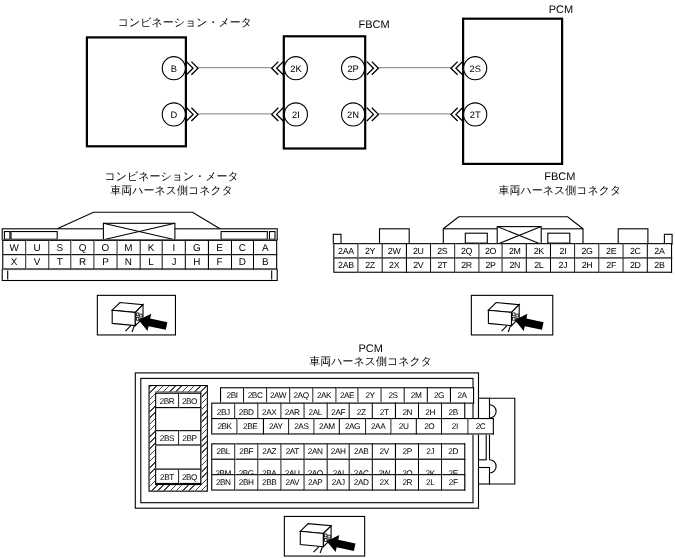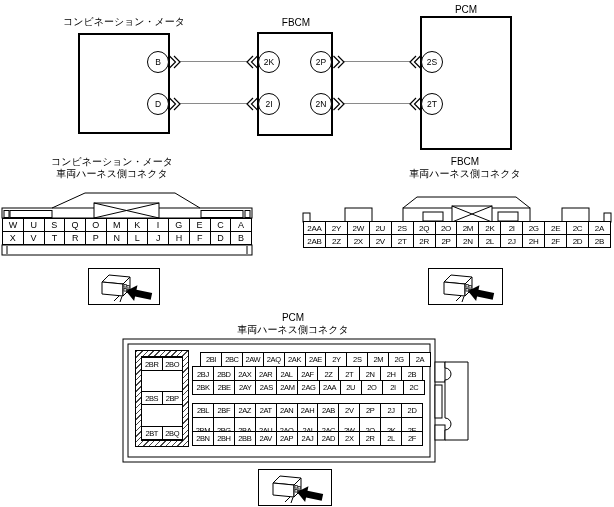--- a/index.html
+++ b/index.html
@@ -1,21 +1,21 @@
 <!DOCTYPE html>
 <html style="--wire: #8a8a8a;"><head>
 <meta charset="utf-8">
 <style>
   html,body{margin:0;padding:0;background:#fff;}
   .canvas{position:relative;width:614px;height:507px;background:#fff;color:#000;
           font-family:"Liberation Sans",sans-serif;overflow:hidden;}
   svg.layer{position:absolute;left:0;top:0;z-index:1;}
   .compbox{position:absolute;border:2px solid #000;background:#fff;box-sizing:border-box;z-index:1;}
   .clabel{position:absolute;transform:translateX(-50%);white-space:nowrap;font-size:10px;
-          line-height:12px;text-align:center;z-index:2;}
+          line-height:12px;text-align:center;z-index:2;margin-left:44px;}
   .pin{position:absolute;width:22px;height:22px;border:1.5px solid #000;border-radius:50%;
        background:#fff;box-sizing:border-box;display:flex;align-items:center;justify-content:center;
        font-size:8.5px;z-index:3;}
   .wire{position:absolute;height:1px;background:var(--wire,#8a8a8a);z-index:1;}
   .chev{position:absolute;z-index:2;}
   .crow{position:absolute;display:flex;box-sizing:border-box;z-index:2;background:#fff;}
   .crow .cell{flex:1 1 0;border:1px solid #000;border-left:none;display:flex;align-items:center;
               justify-content:center;background:#fff;box-sizing:border-box;overflow:hidden;}
   .crow .cell:first-child{border-left:1px solid #000;}
   .f9{font-size:9px;}
@@ -264,21 +264,21 @@
       <div class="cell">2AX</div>
       <div class="cell">2AR</div>
       <div class="cell">2AL</div>
       <div class="cell">2AF</div>
       <div class="cell">2Z</div>
       <div class="cell">2T</div>
       <div class="cell">2N</div>
       <div class="cell">2H</div>
       <div class="cell">2B</div>
     </div>
-  <div class="crow f7" style="left:192px;top:380px;width:233px;height:15px">
+  <div class="crow f7" style="left:192px;top:380px;width:257px;height:15px">
       <div class="cell">2BK</div>
       <div class="cell">2BE</div>
       <div class="cell">2AY</div>
       <div class="cell">2AS</div>
       <div class="cell">2AM</div>
       <div class="cell">2AG</div>
       <div class="cell">2AA</div>
       <div class="cell">2U</div>
       <div class="cell">2O</div>
       <div class="cell">2I</div>

